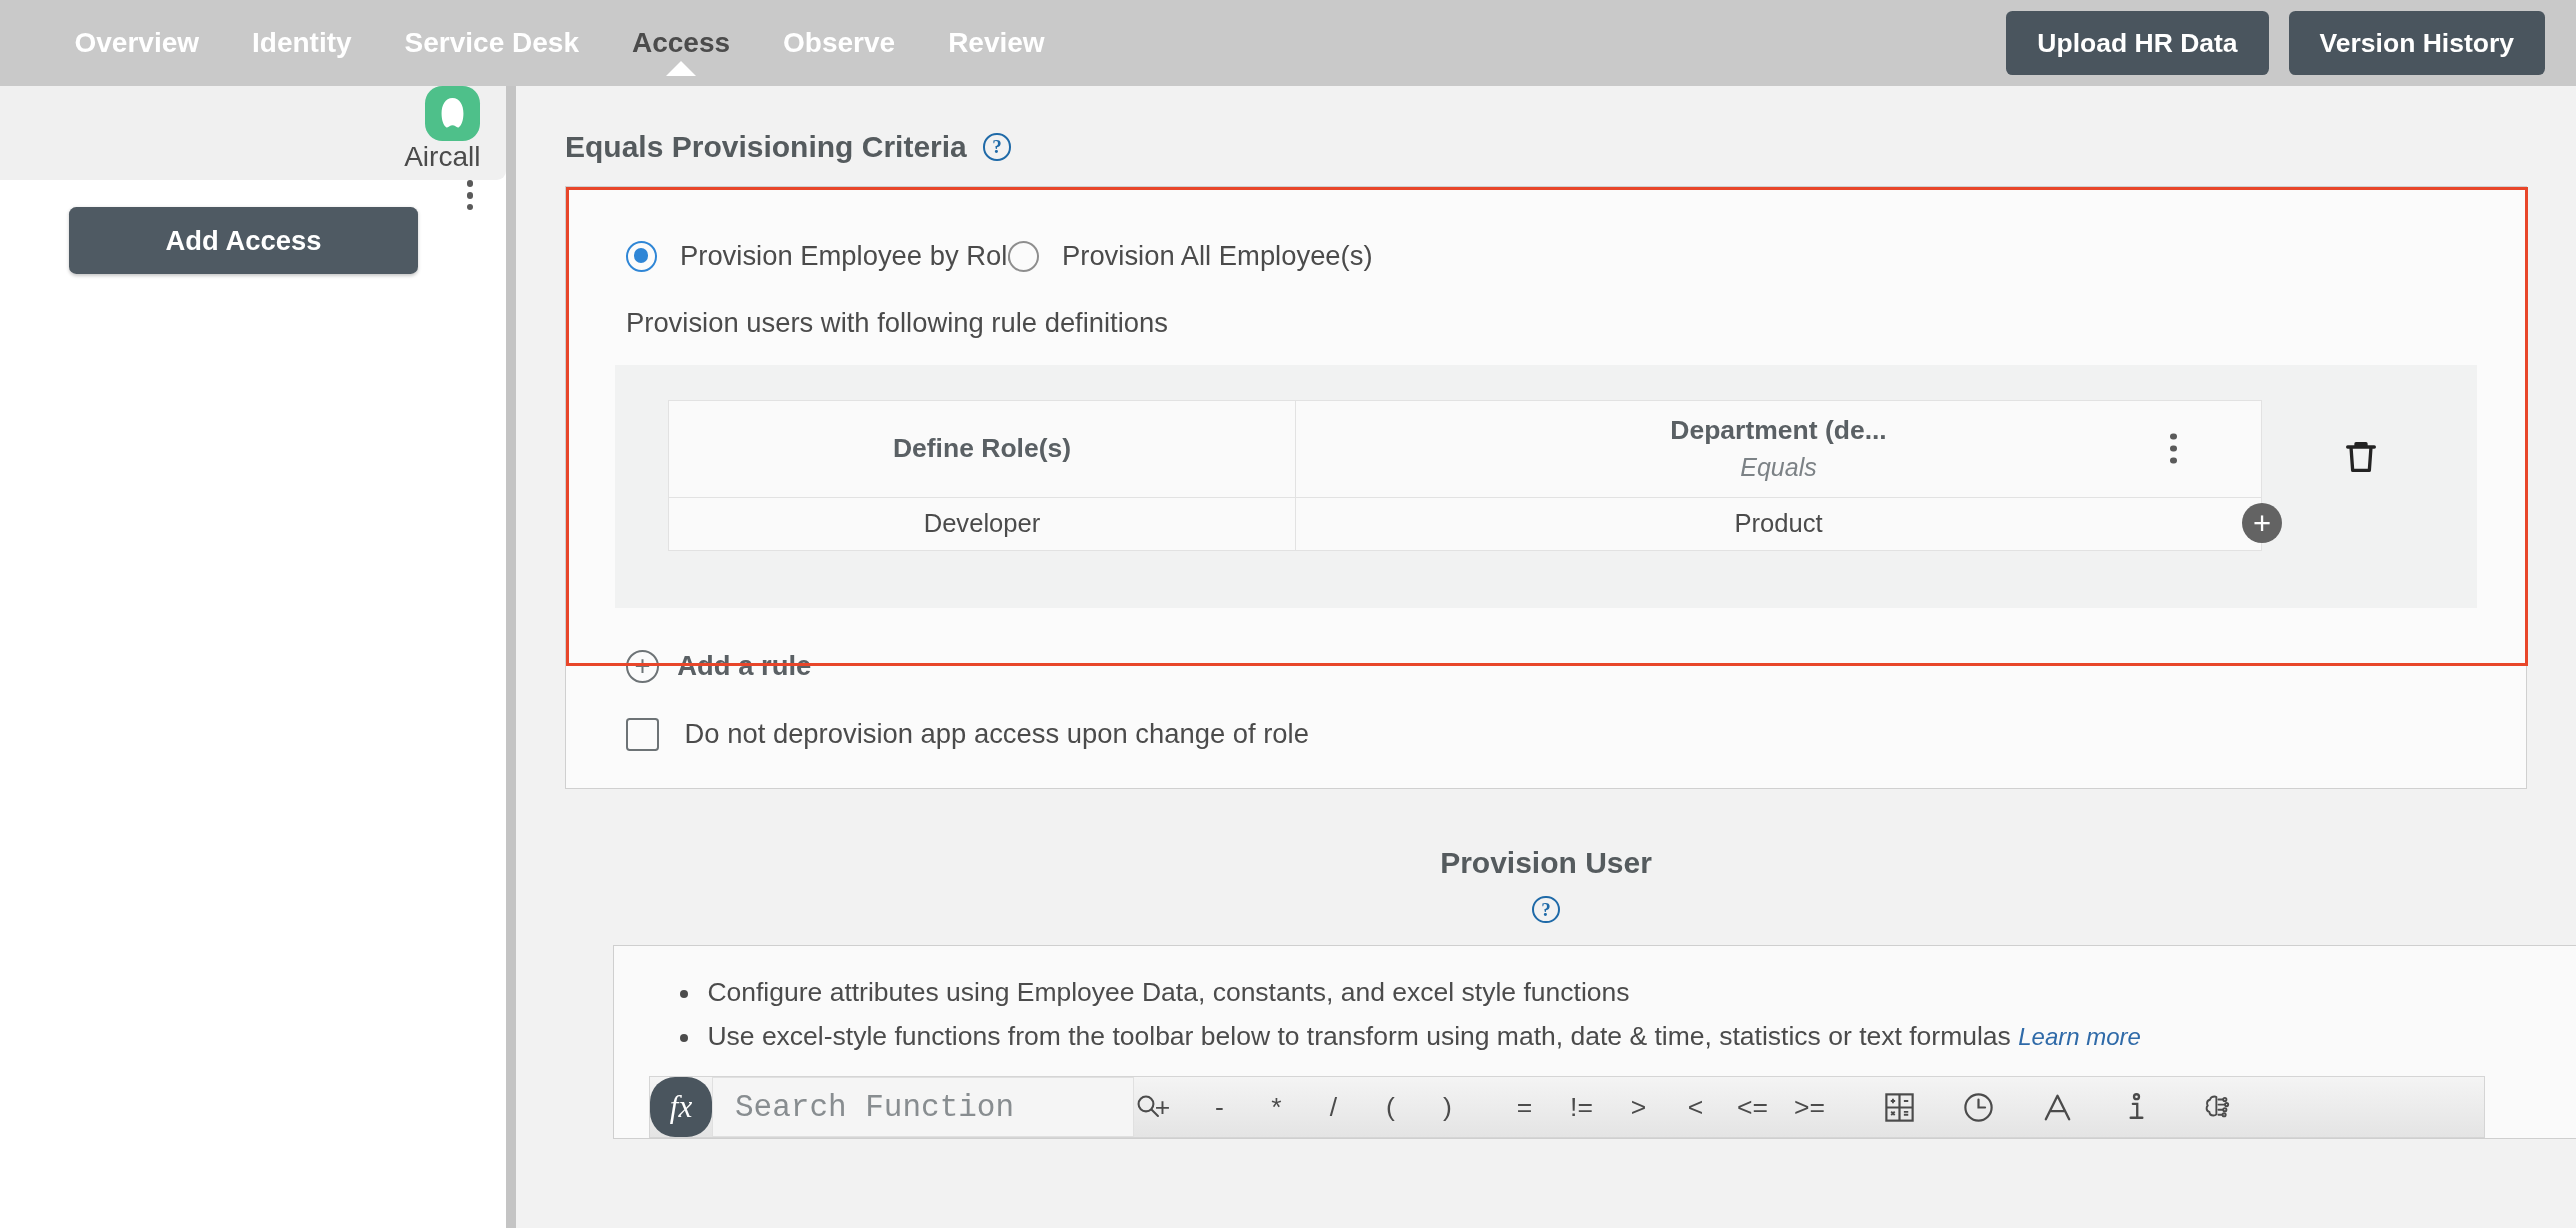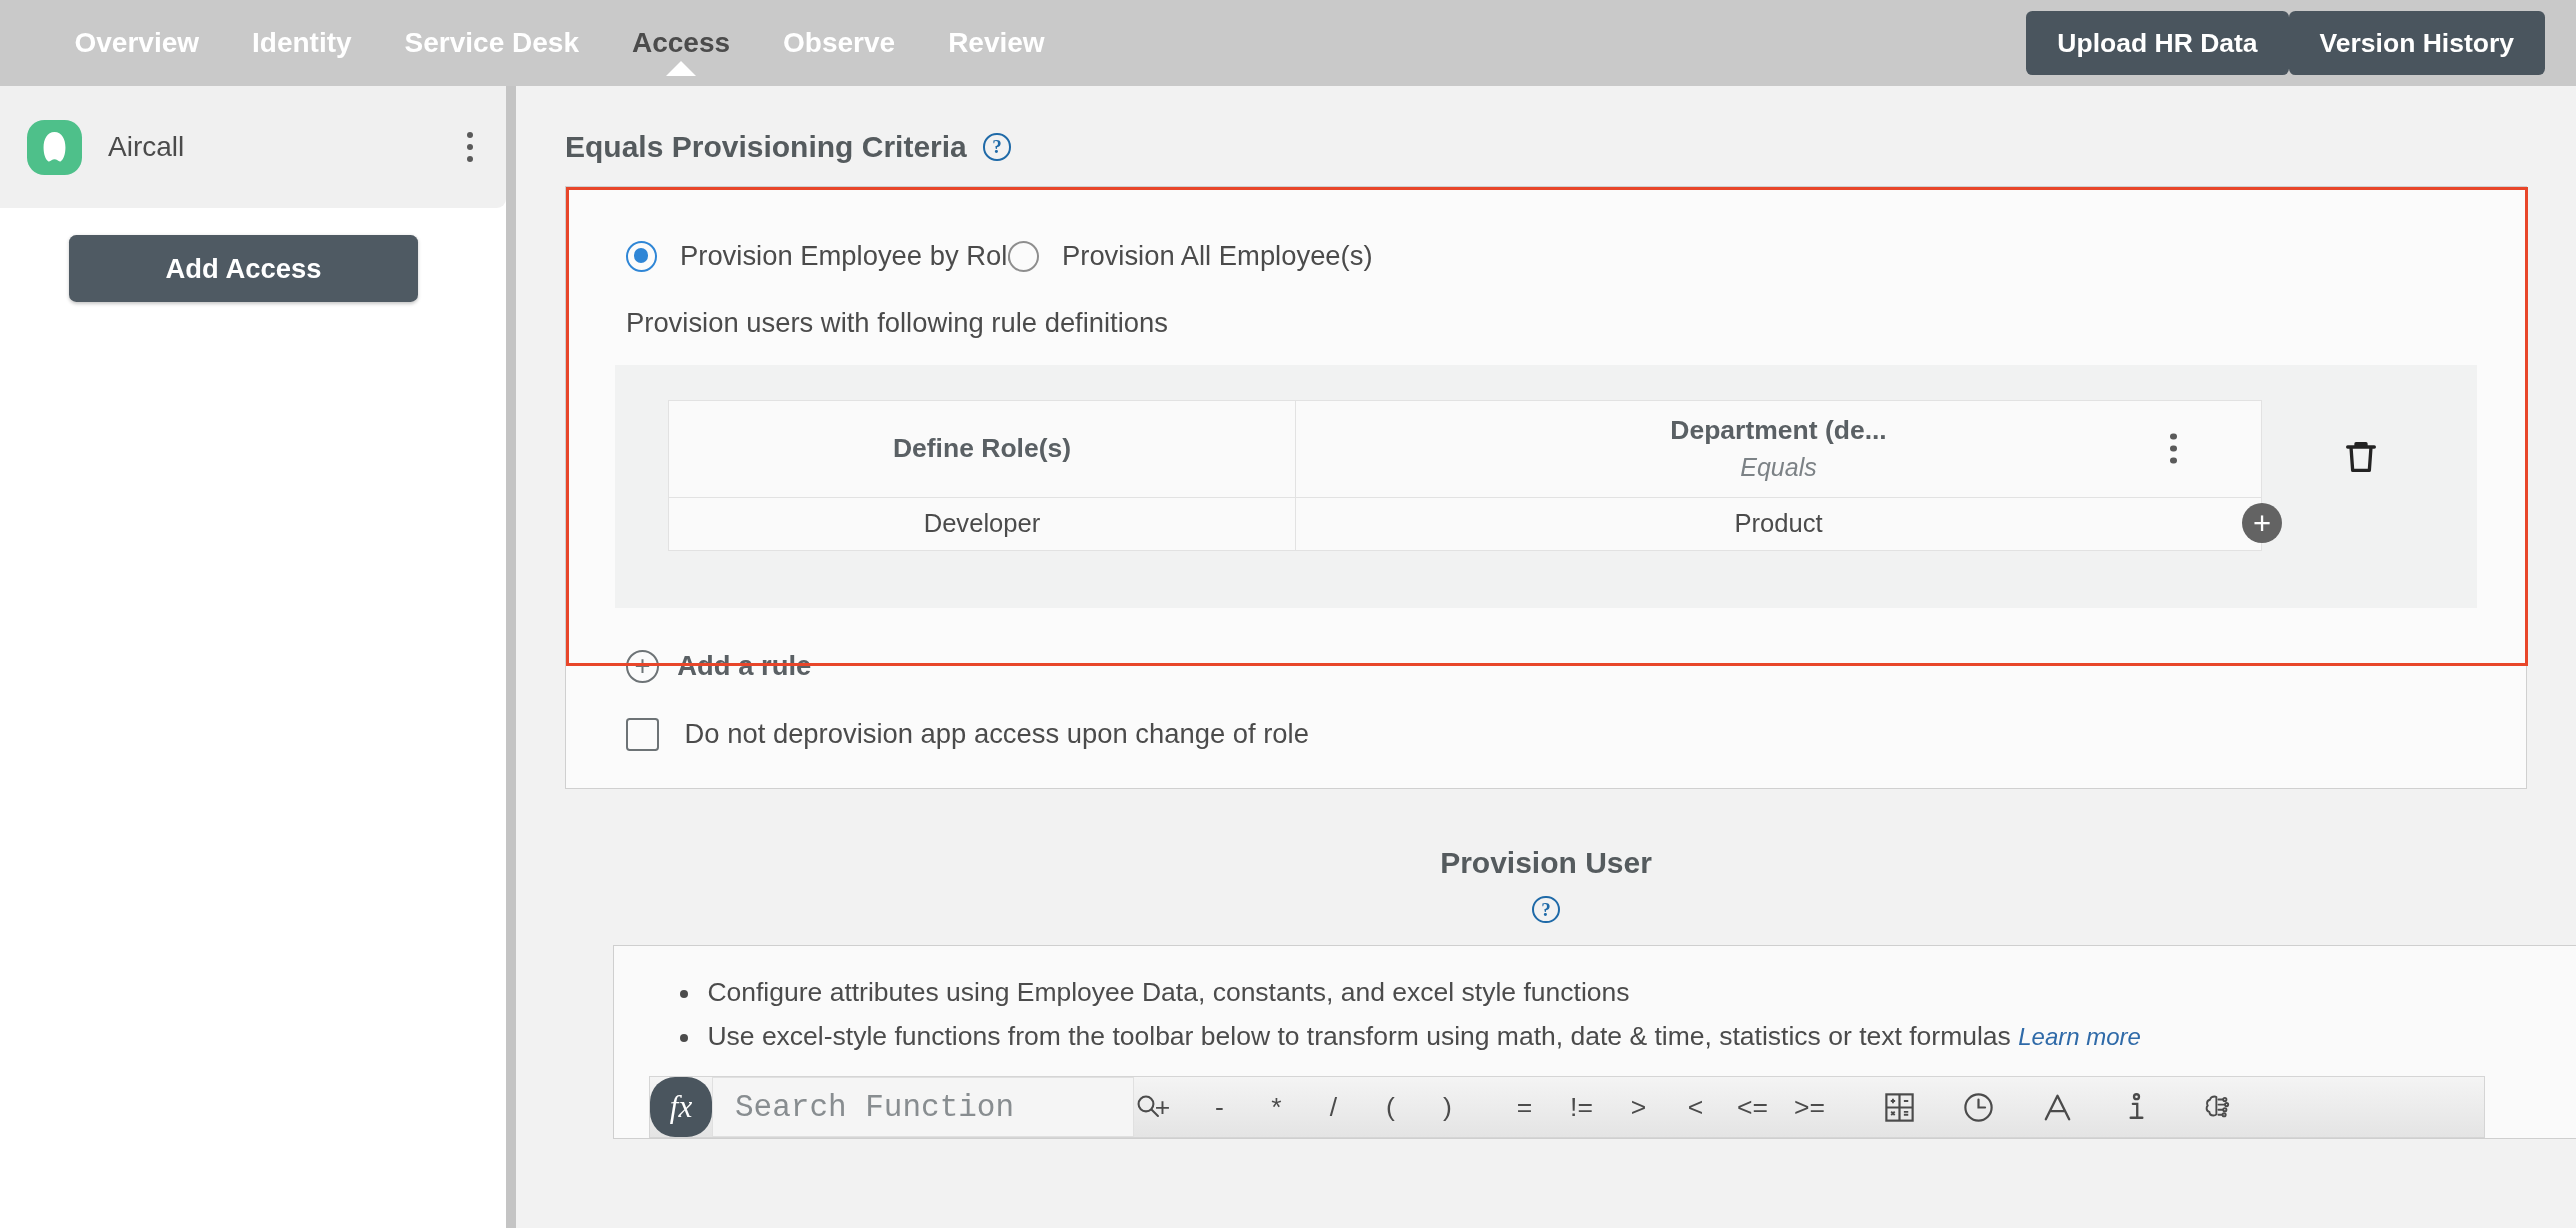--- a/index.html
+++ b/index.html
@@ -28,42 +28,43 @@
   .nav-tab.active { color: #4b4b4b; }
   .nav-tab.active::after {
     content: ""; position: absolute;
     bottom: 0; left: 50%; transform: translateX(-50%);
     border-left: 15.5px solid transparent;
     border-right: 15.5px solid transparent;
     border-bottom: 15.5px solid #ffffff;
   }
   .nav-actions {
     margin-left: auto; display: flex; align-items: flex-start;
-    padding-right: 31px;
+    gap: 20px; padding-right: 31px;
   }
   .btn-dark {
     background: #4a555e; color: #ffffff;
     font-size: 26.5px; font-weight: bold;
     border: none; border-radius: 6.4px;
     padding: 0 31px; height: 64px;
     display: flex; align-items: center; justify-content: center;
     cursor: pointer; white-space: nowrap;
   }
 
   
   .sidebar {
     position: absolute; top: 86px; left: 0;
     width: 506px; height: 1143px;
     background: #ffffff;
   }
   .app-card {
-    height: 122px; background: #f0f0f0;
-    display: flex; align-items: center;
+    height: 94px; background: #f0f0f0;
+    display: flex; align-items: flex-end;
     padding: 0 25.6px 0 27.4px;
     border-bottom-right-radius: 9.1px;
+    flex-direction: column;
   }
   .app-logo {
     width: 55px; height: 55px;
     background: #4ec08a; border-radius: 17.4px;
     display: flex; align-items: center; justify-content: center;
     flex: none;
   }
   .app-name {
     font-size: 28px; color: #4b4b4b;
     margin-left: 25.6px; flex: 1;

